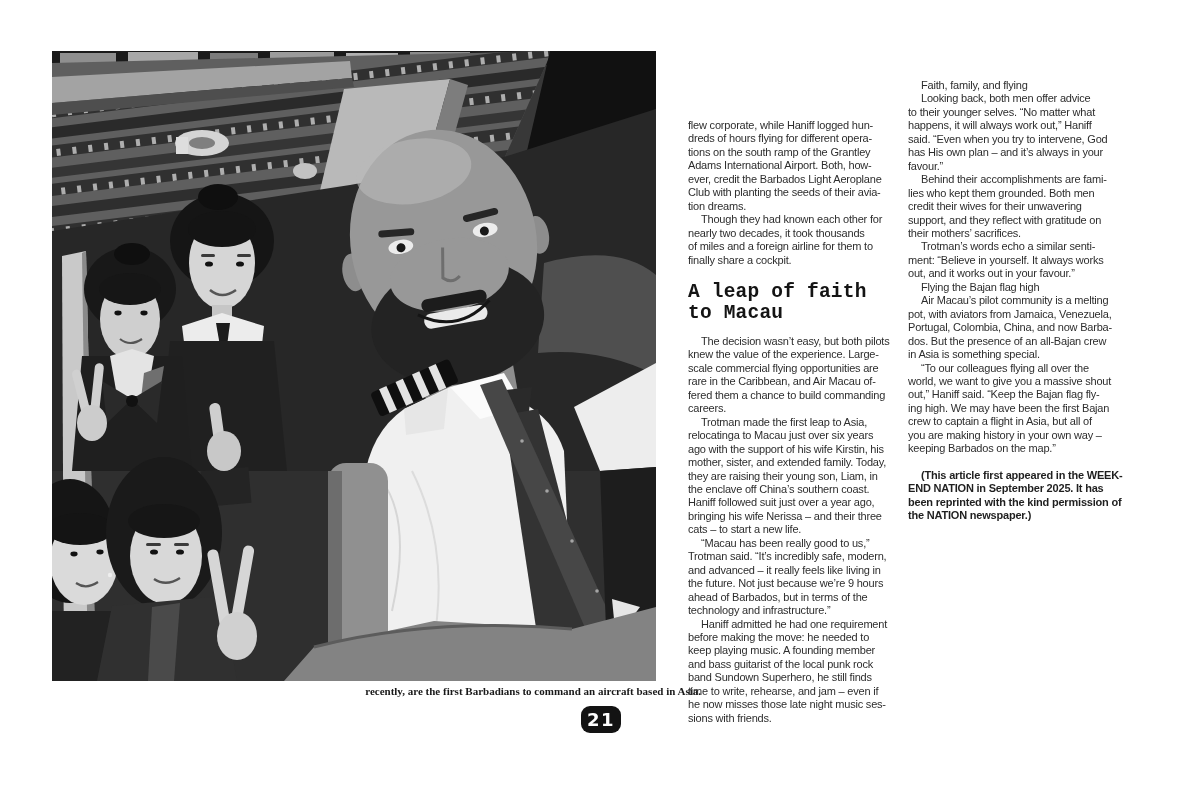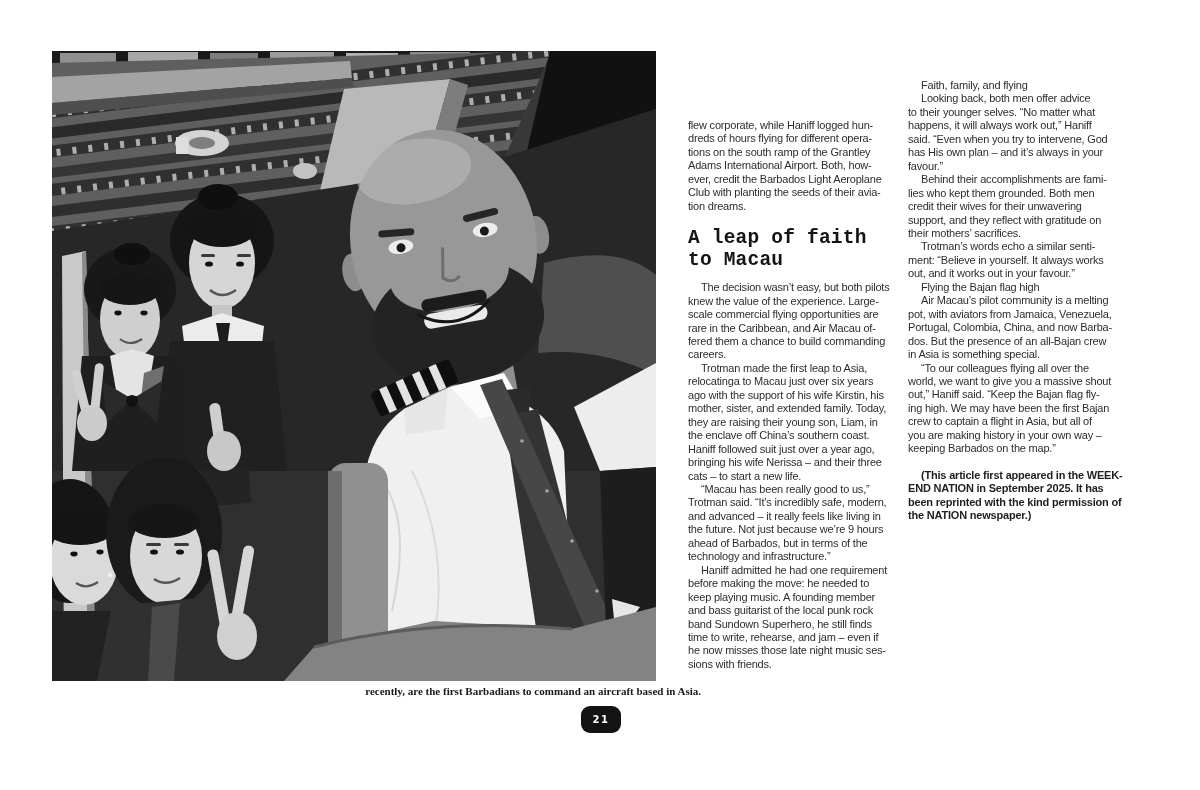--- a/index.html
+++ b/index.html
@@ -16,21 +16,21 @@
   .col2{left:908px;width:219px;}
   .col p{margin:0;white-space:pre-line;}
   .indent{text-indent:13px;}
   .headline{margin:15px 0 10px 0;font-family:Liberation Mono, monospace;font-weight:800;
             font-size:19.5px;line-height:21.5px;color:#141414;white-space:pre-line;
             letter-spacing:0.2px;}
   .note{font-weight:bold;color:#1f1f1f;margin-top:13px !important;}
   .badge{position:absolute;left:581px;top:706px;width:40px;height:27px;background:#131313;
          border-radius:9px;display:flex;align-items:center;justify-content:center;}
   .badge span{color:#ffffff;font-family:"DejaVu Sans",sans-serif;font-weight:bold;
-              font-size:10px;letter-spacing:1.5px;}
+              font-size:18px;letter-spacing:1.5px;}
 </style>
 </head>
 <body>
 
 <div class="page">
 
   <figure class="photo">
     <svg viewBox="0 0 604 630" preserveAspectRatio="none" aria-hidden="true">
       <defs>
         <pattern id="sw" width="16" height="13" patternUnits="userSpaceOnUse">
@@ -220,20 +220,24 @@
   <p class="caption">recently, are the first Barbadians to  command an aircraft based in Asia.</p>
 
   <div class="col col1">
     <p class="body">flew corporate, while Haniff logged hun-
 dreds of hours flying for different opera-
 tions on the south ramp of the Grantley
 Adams International Airport. Both, how-
 ever, credit the Barbados Light Aeroplane
 Club with planting the seeds of their avia-
 tion dreams.</p>
+    <p class="body indent">Though they had known each other for
+nearly two decades, it took thousands
+of miles and a foreign airline for them to
+finally share a cockpit.</p>
     <h2 class="headline">A leap of faith
 to Macau</h2>
     <p class="body indent">The decision wasn’t easy, but both pilots
 knew the value of the experience. Large-
 scale commercial flying opportunities are
 rare in the Caribbean, and Air Macau of-
 fered them a chance to build commanding
 careers.</p>
     <p class="body indent">Trotman made the first leap to Asia,
 relocatinga to Macau just over six years

